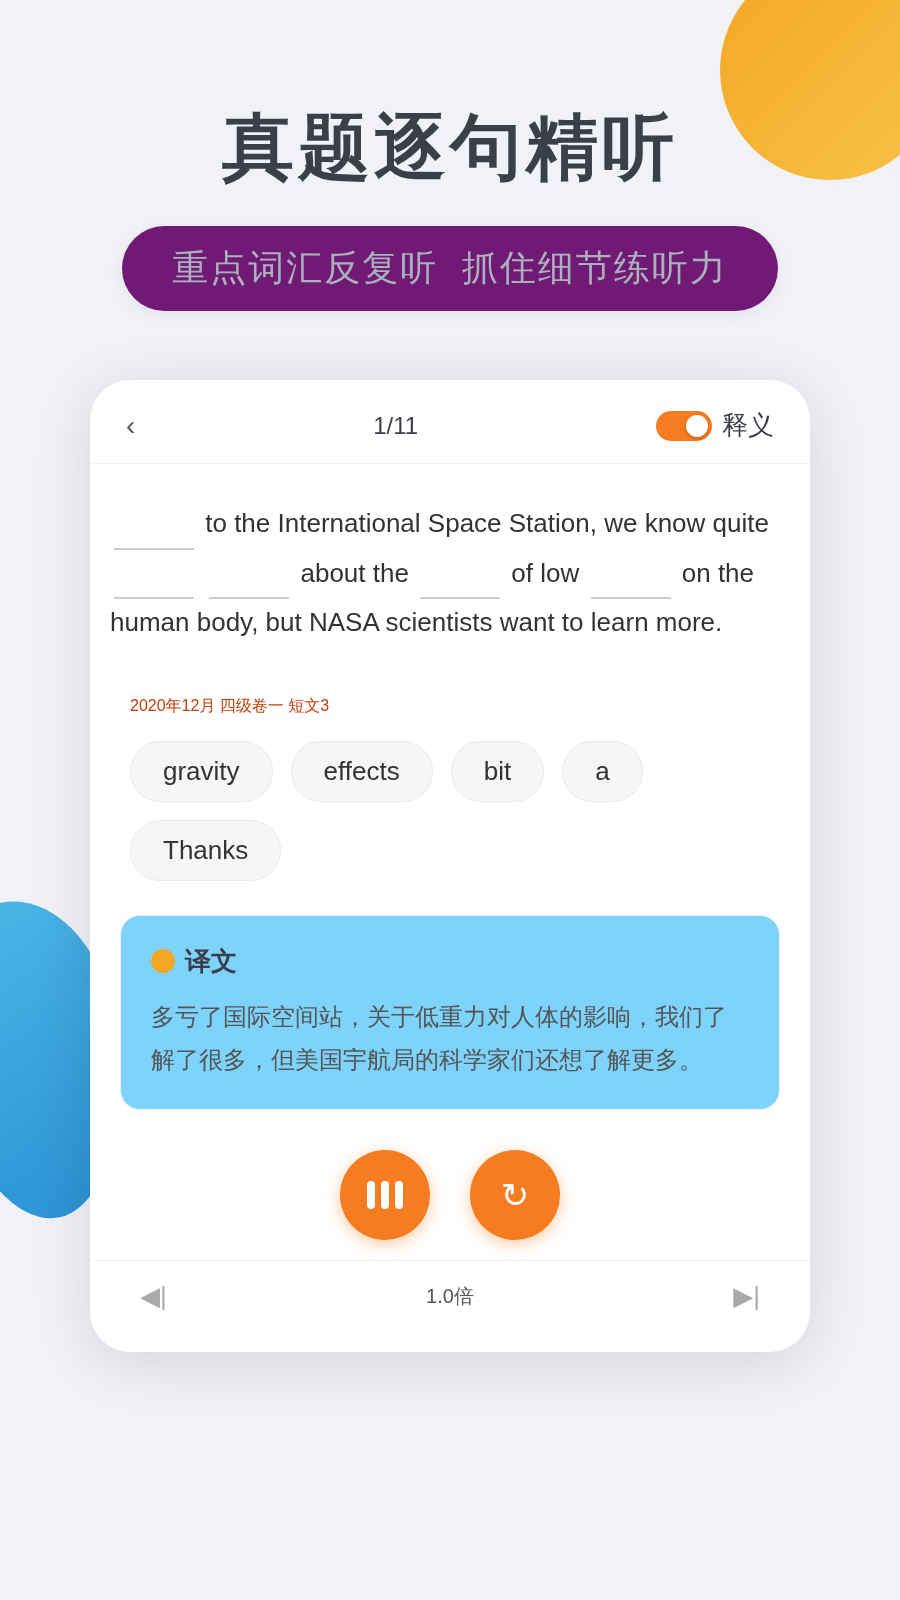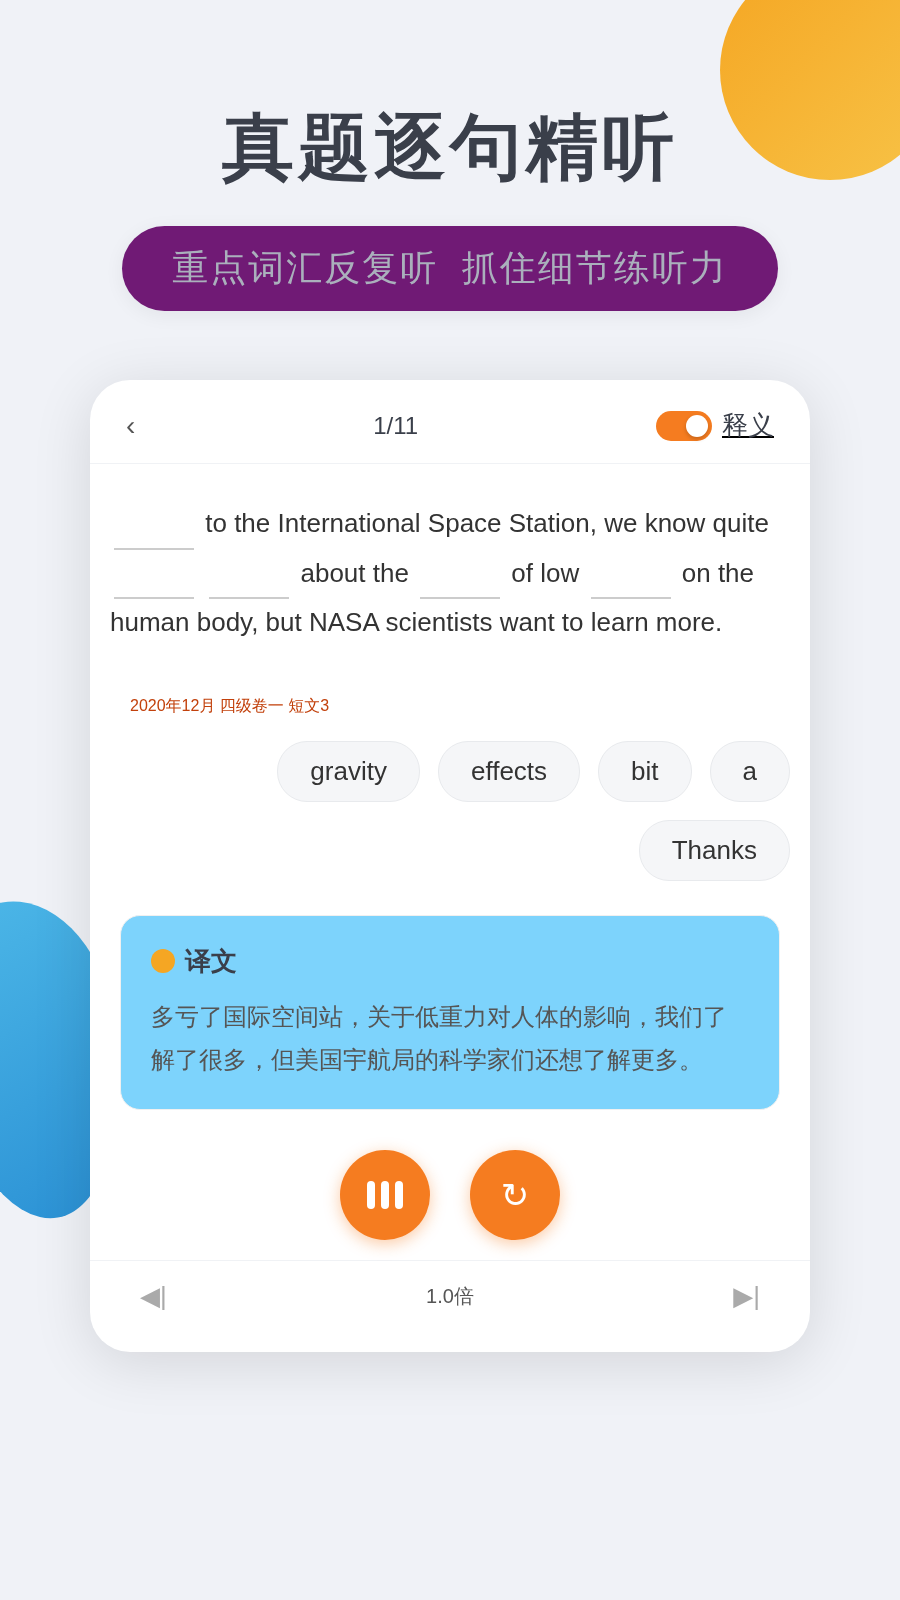--- a/index.html
+++ b/index.html
@@ -102,21 +102,20 @@
     .nav-right {
       display: flex;
       align-items: center;
       gap: 10px;
     }
 
     
     .toggle-container {
       display: flex;
       align-items: center;
-      text-decoration: underline;
     }
 
     .toggle {
       width: 56px;
       height: 30px;
       background: #f57c20;
       border-radius: 15px;
       position: relative;
       cursor: pointer;
     }
@@ -158,22 +157,21 @@
       color: #c2410c;
       margin-top: 30px;
       padding: 0 40px;
     }
 
     
     .word-chips {
       display: flex;
       flex-wrap: wrap;
       gap: 18px;
-      padding: 24px 20px;
-      justify-content: flex-end;
+      padding: 24px 40px;
     }
 
     .chip {
       background: #f5f6f8;
       border-radius: 30px;
       padding: 14px 32px;
       font-size: 26px;
       color: #333;
       font-weight: 500;
       cursor: pointer;

